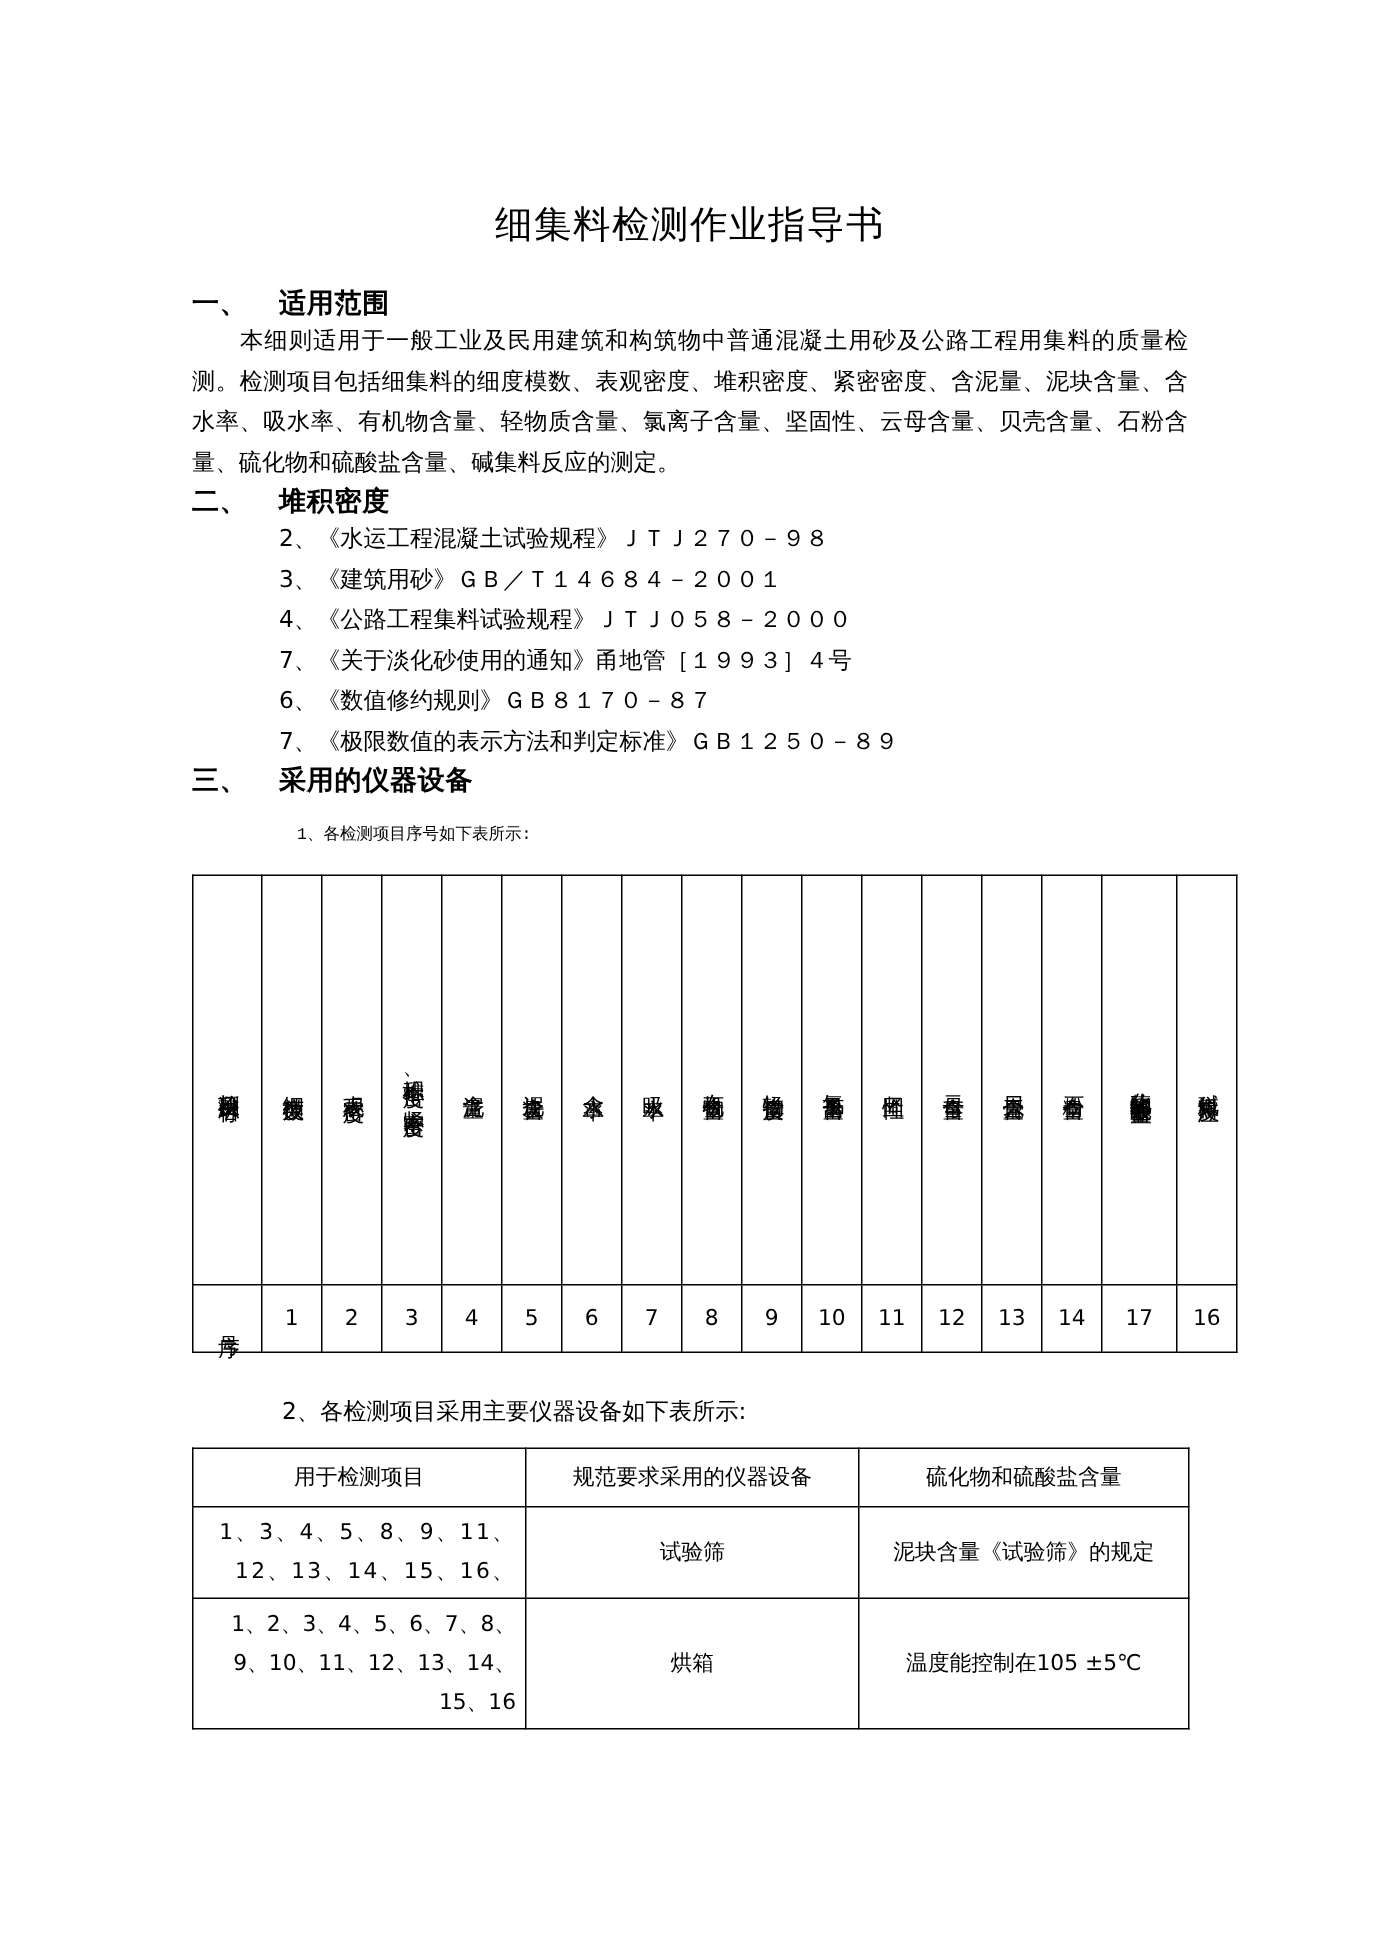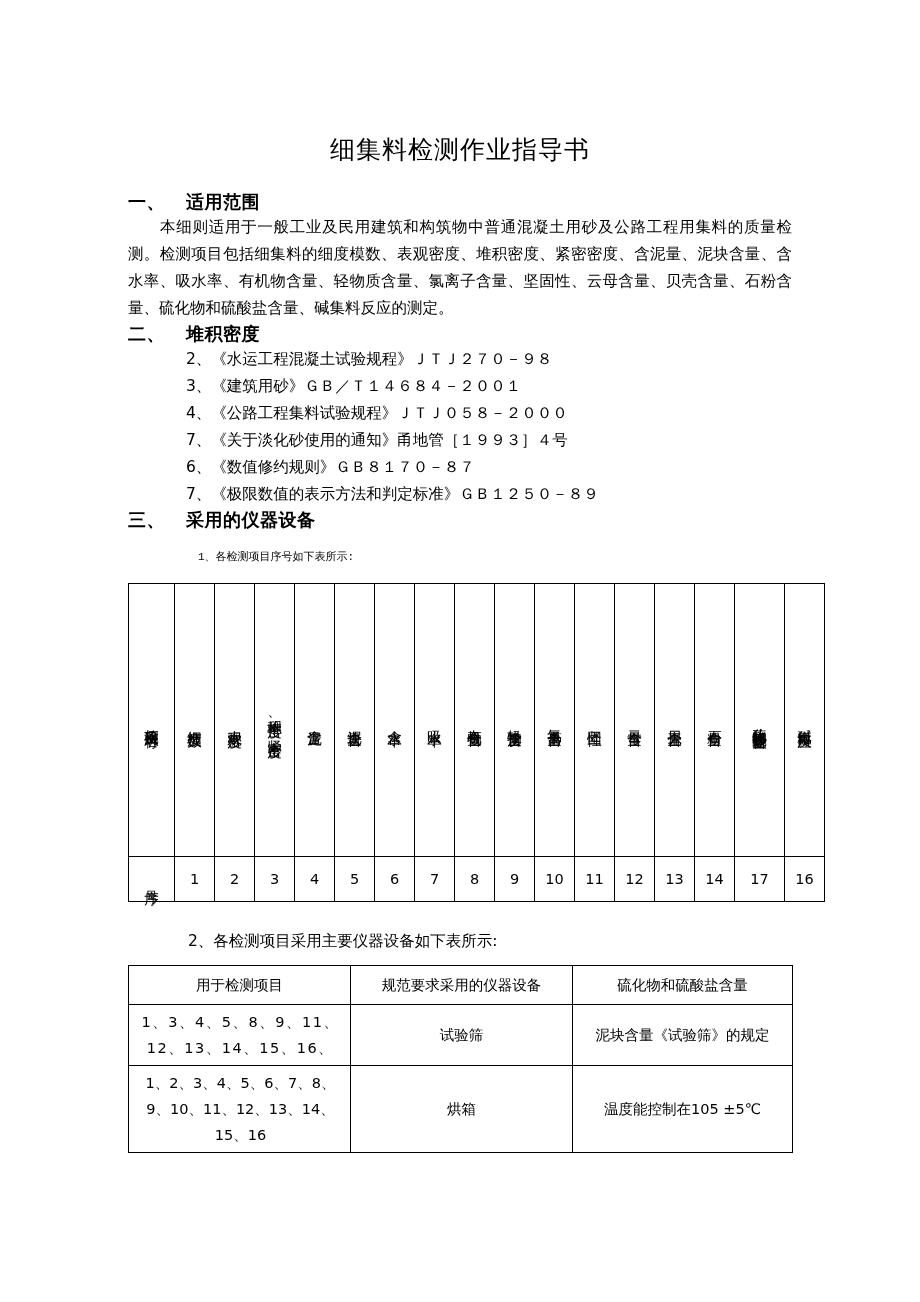--- a/index.html
+++ b/index.html
@@ -120,21 +120,21 @@
   #equip-table td {
     text-align: center;
     font-size: 14.5px;
     padding: 4px 6px;
     line-height: 25px;
   }
   #equip-table td.hdr {
     height: 30px;
   }
   #equip-table td.left-col {
-    text-align: center;
+    text-align: right;
     padding-left: 8px;
     line-height: 26px;
   }
   .caption {
     font-size: 15.5px;
     line-height: 27px;
     margin: 2px;
     padding-left: 58px;
   }
   .gap-24 { height: 24px; }

